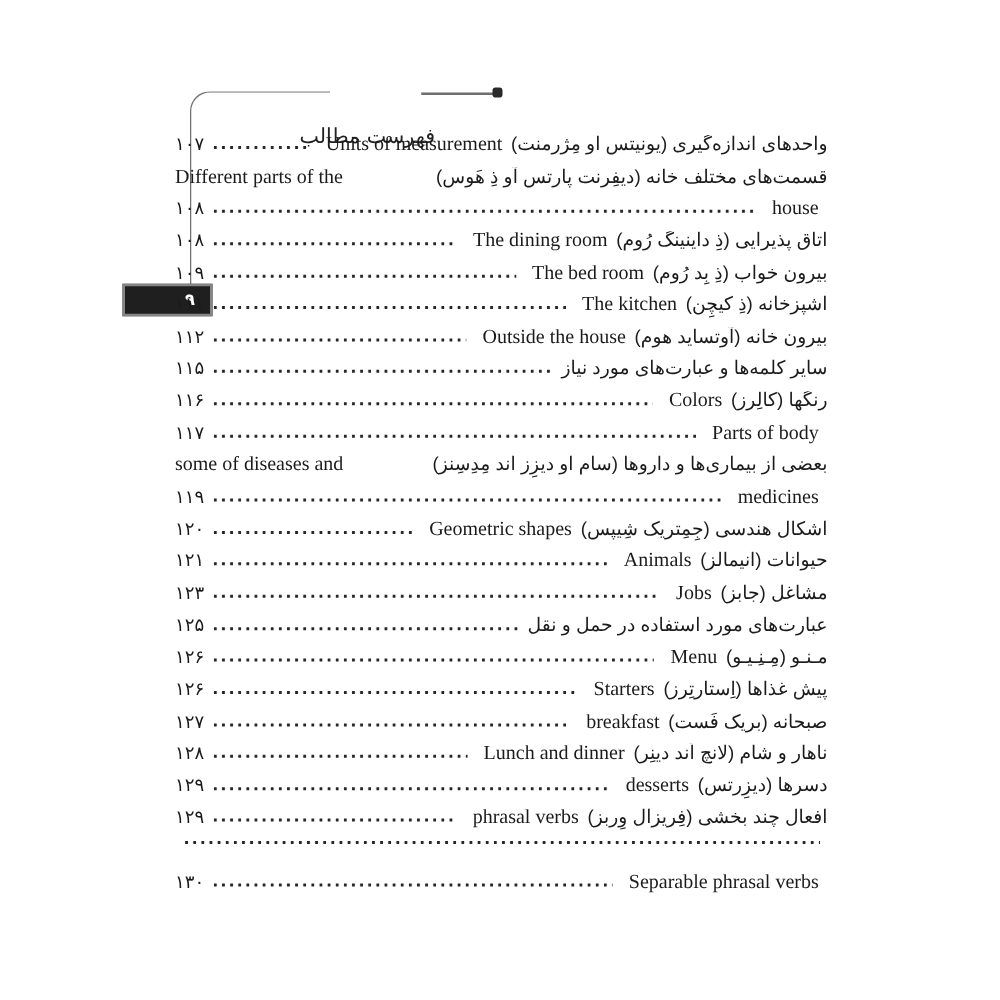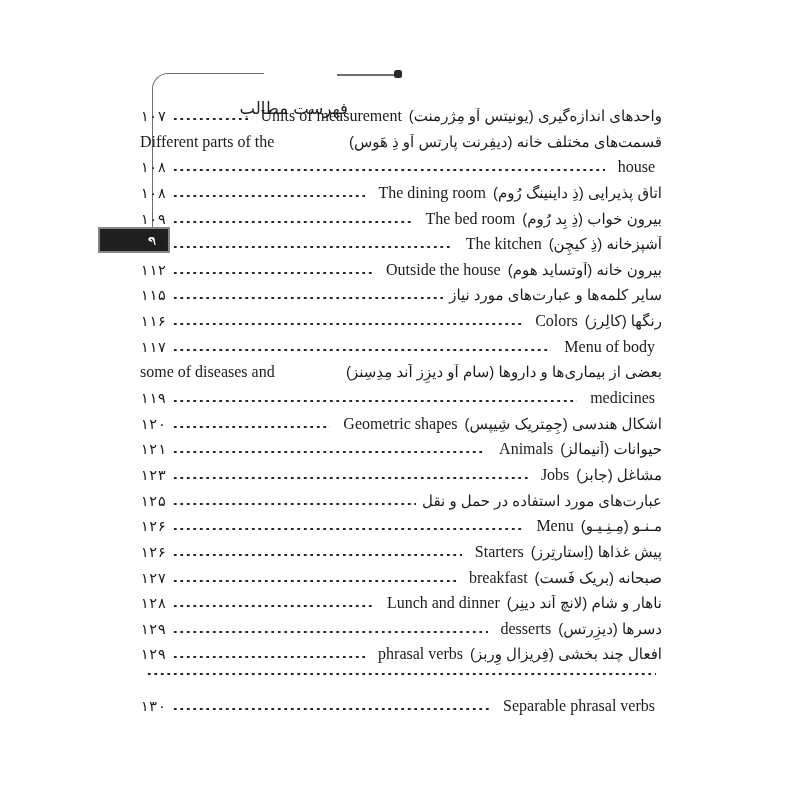--- a/index.html
+++ b/index.html
@@ -69,21 +69,21 @@
   }
   .toc-row .leader{
     flex:1 1 0;min-width:5px;height:4px;
     margin:0 6px -1px 6px;
     background-image:radial-gradient(circle,#262626 1.1px,transparent 1.5px);
     background-size:6.5px 4px;
     background-repeat:repeat-x;
     background-position:left bottom;
   }
   .toc-row .num{
-    font-family:Liberation Mono, monospace;
+    font-family:Liberation Serif, serif;
     font-size:14.5px;line-height:1;
     white-space:nowrap;flex:0 0 auto;
     color:var(--text,#1b1b1b);
   }
   .toc-row.wrap{justify-content:space-between;}
   .toc-row.wrap .en{margin:0;}
 </style>
 </head>
 <body>
 
@@ -147,21 +147,21 @@
       <span class="leader"></span>
       <span class="num">۱۱۵</span>
     </div>
       <div class="toc-row">
       <span class="fa">رنگها  (کالِرز)</span>
       <span class="en">Colors</span>
       <span class="leader"></span>
       <span class="num">۱۱۶</span>
     </div>
       <div class="toc-row">
-      <span class="en">Menu of body</span>
+      <span class="en">Parts of body</span>
       <span class="leader"></span>
       <span class="num">۱۱۷</span>
     </div>
       <div class="toc-row wrap">
       <span class="fa">بعضی از بیماری‌ها و داروها  (سام آو دیزِز اَند مِدِسِنز)</span>
       <span class="en">some of diseases and</span>
 
     </div>
       <div class="toc-row">
 

